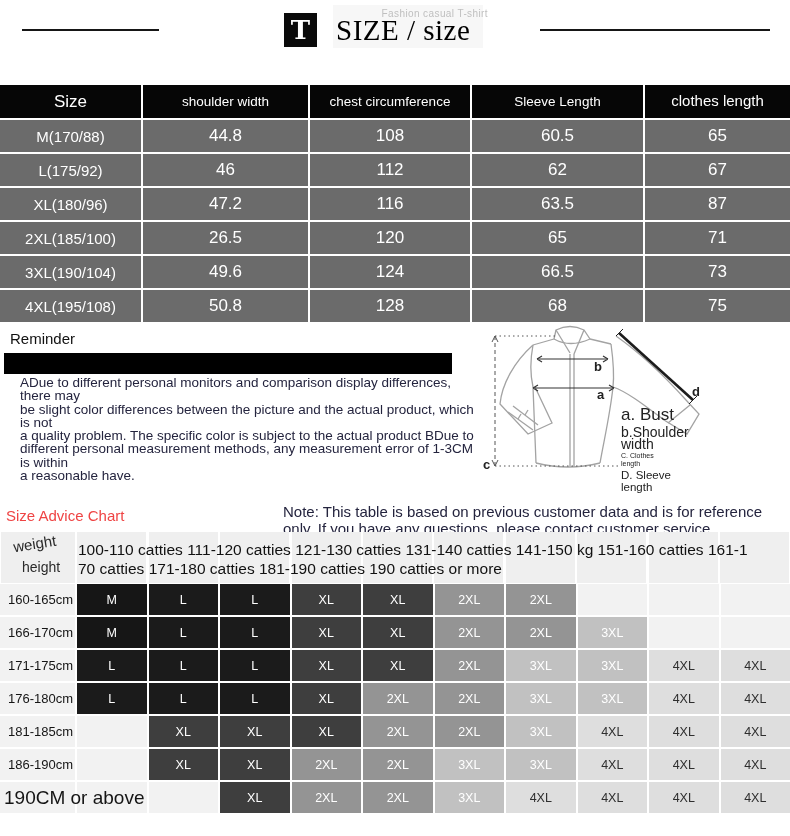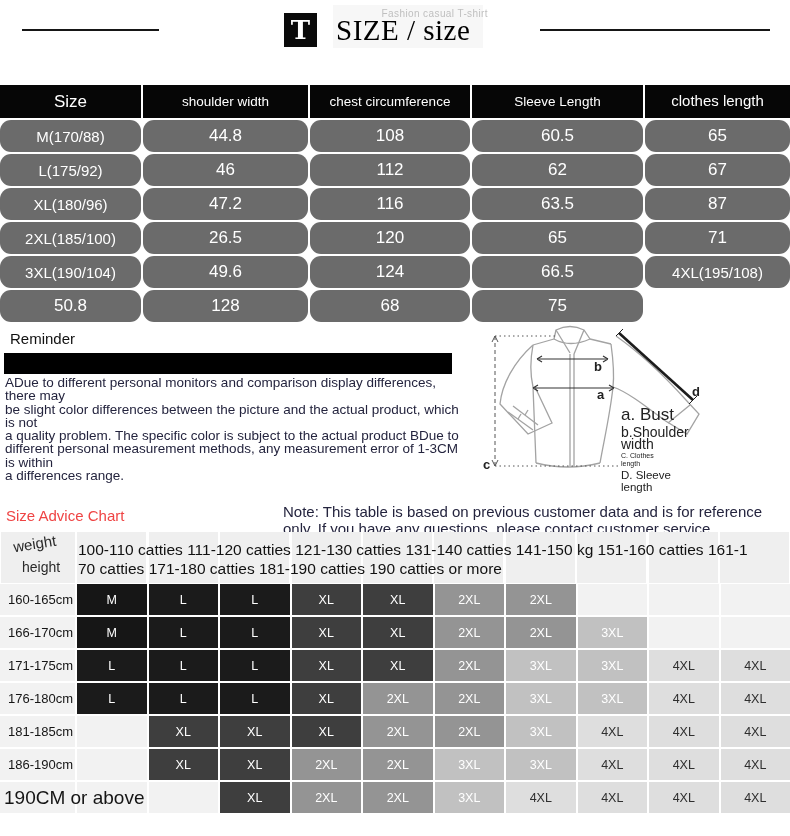--- a/index.html
+++ b/index.html
@@ -19,27 +19,27 @@
   .main-title{position:absolute;left:336px;top:14px;font-size:29px;color:#000000;letter-spacing:.5px;font-family:Liberation Serif, serif;}
 
   
   .size-table{position:absolute;left:0;top:85px;width:790px;display:grid;
               grid-template-columns:141px 165px 160px 171px 1fr;
               grid-template-rows:33px repeat(6,32px);gap:2px;background:#fff;}
   .st-h{background:#060606;color:#fff;display:flex;align-items:center;justify-content:center;
         text-align:center;font-size:13.5px;line-height:1.12;}
   .st-h.c0{font-size:17px;}
   .st-h.c4{font-size:15px;}
-  .st-c{background:#6b6b6b;color:#fff;display:flex;align-items:center;justify-content:center;font-size:17px;border-radius:11px;}
+  .st-c{background:#6b6b6b;color:#fff;display:flex;align-items:center;justify-content:center;font-size:17px;}
   .st-c.c0{font-size:15px;}
 
   
   .reminder-title{position:absolute;left:10px;top:330px;font-size:15px;color:#111;}
   .reminder-bar{position:absolute;left:4px;top:353px;width:448px;height:21px;background:#000;}
-  .reminder-body{position:absolute;left:5px;top:376px;width:462px;font-size:13.5px;
+  .reminder-body{position:absolute;left:20px;top:376px;width:462px;font-size:13.5px;
                  line-height:13.3px;color:#24243e;}
 
   
   .diagram{position:absolute;left:478px;top:320px;width:240px;height:165px;}
   .legend{position:absolute;left:621px;top:406px;width:110px;color:#222;}
   .leg-a{font-size:17px;line-height:18px;}
   .leg-b{font-size:14px;line-height:11.5px;width:62px;margin-top:3px;}
   .leg-c{font-size:7px;line-height:7.5px;width:44px;margin-top:2px;}
   .leg-d{font-size:11.5px;line-height:12px;width:62px;margin-top:2px;}
 
@@ -99,35 +99,36 @@
       <div class="st-c">87</div>
       <div class="st-c c0">2XL(185/100)</div>
       <div class="st-c">26.5</div>
       <div class="st-c">120</div>
       <div class="st-c">65</div>
       <div class="st-c">71</div>
       <div class="st-c c0">3XL(190/104)</div>
       <div class="st-c">49.6</div>
       <div class="st-c">124</div>
       <div class="st-c">66.5</div>
+      <div class="st-c">73</div>
       <div class="st-c c0">4XL(195/108)</div>
       <div class="st-c">50.8</div>
       <div class="st-c">128</div>
       <div class="st-c">68</div>
       <div class="st-c">75</div>
     </div>
 
   <div class="reminder-title">Reminder</div>
   <div class="reminder-bar"></div>
   <div class="reminder-body">
     <div>ADue to different personal monitors and comparison display differences, there may</div>
     <div>be slight color differences between the picture and the actual product, which is not</div>
     <div>a quality problem. The specific color is subject to the actual product BDue to</div>
     <div>different personal measurement methods, any measurement error of 1-3CM is within</div>
-    <div>a differences range.</div>
+    <div>a reasonable have.</div>
   </div>
 
   <svg class="diagram" viewBox="0 0 240 165" xmlns="http://www.w3.org/2000/svg">
 
     <g stroke="#a3a3a3" fill="none" stroke-width="1.3">
       <path d="M55 25 L76 19"></path>
       <path d="M112 19 L133 24"></path>
       <path d="M76 19 L78 10 Q92 3 106 10 L112 19"></path>
       <path d="M78 10 L92 33"></path>
       <path d="M106 10 L96 34"></path>

